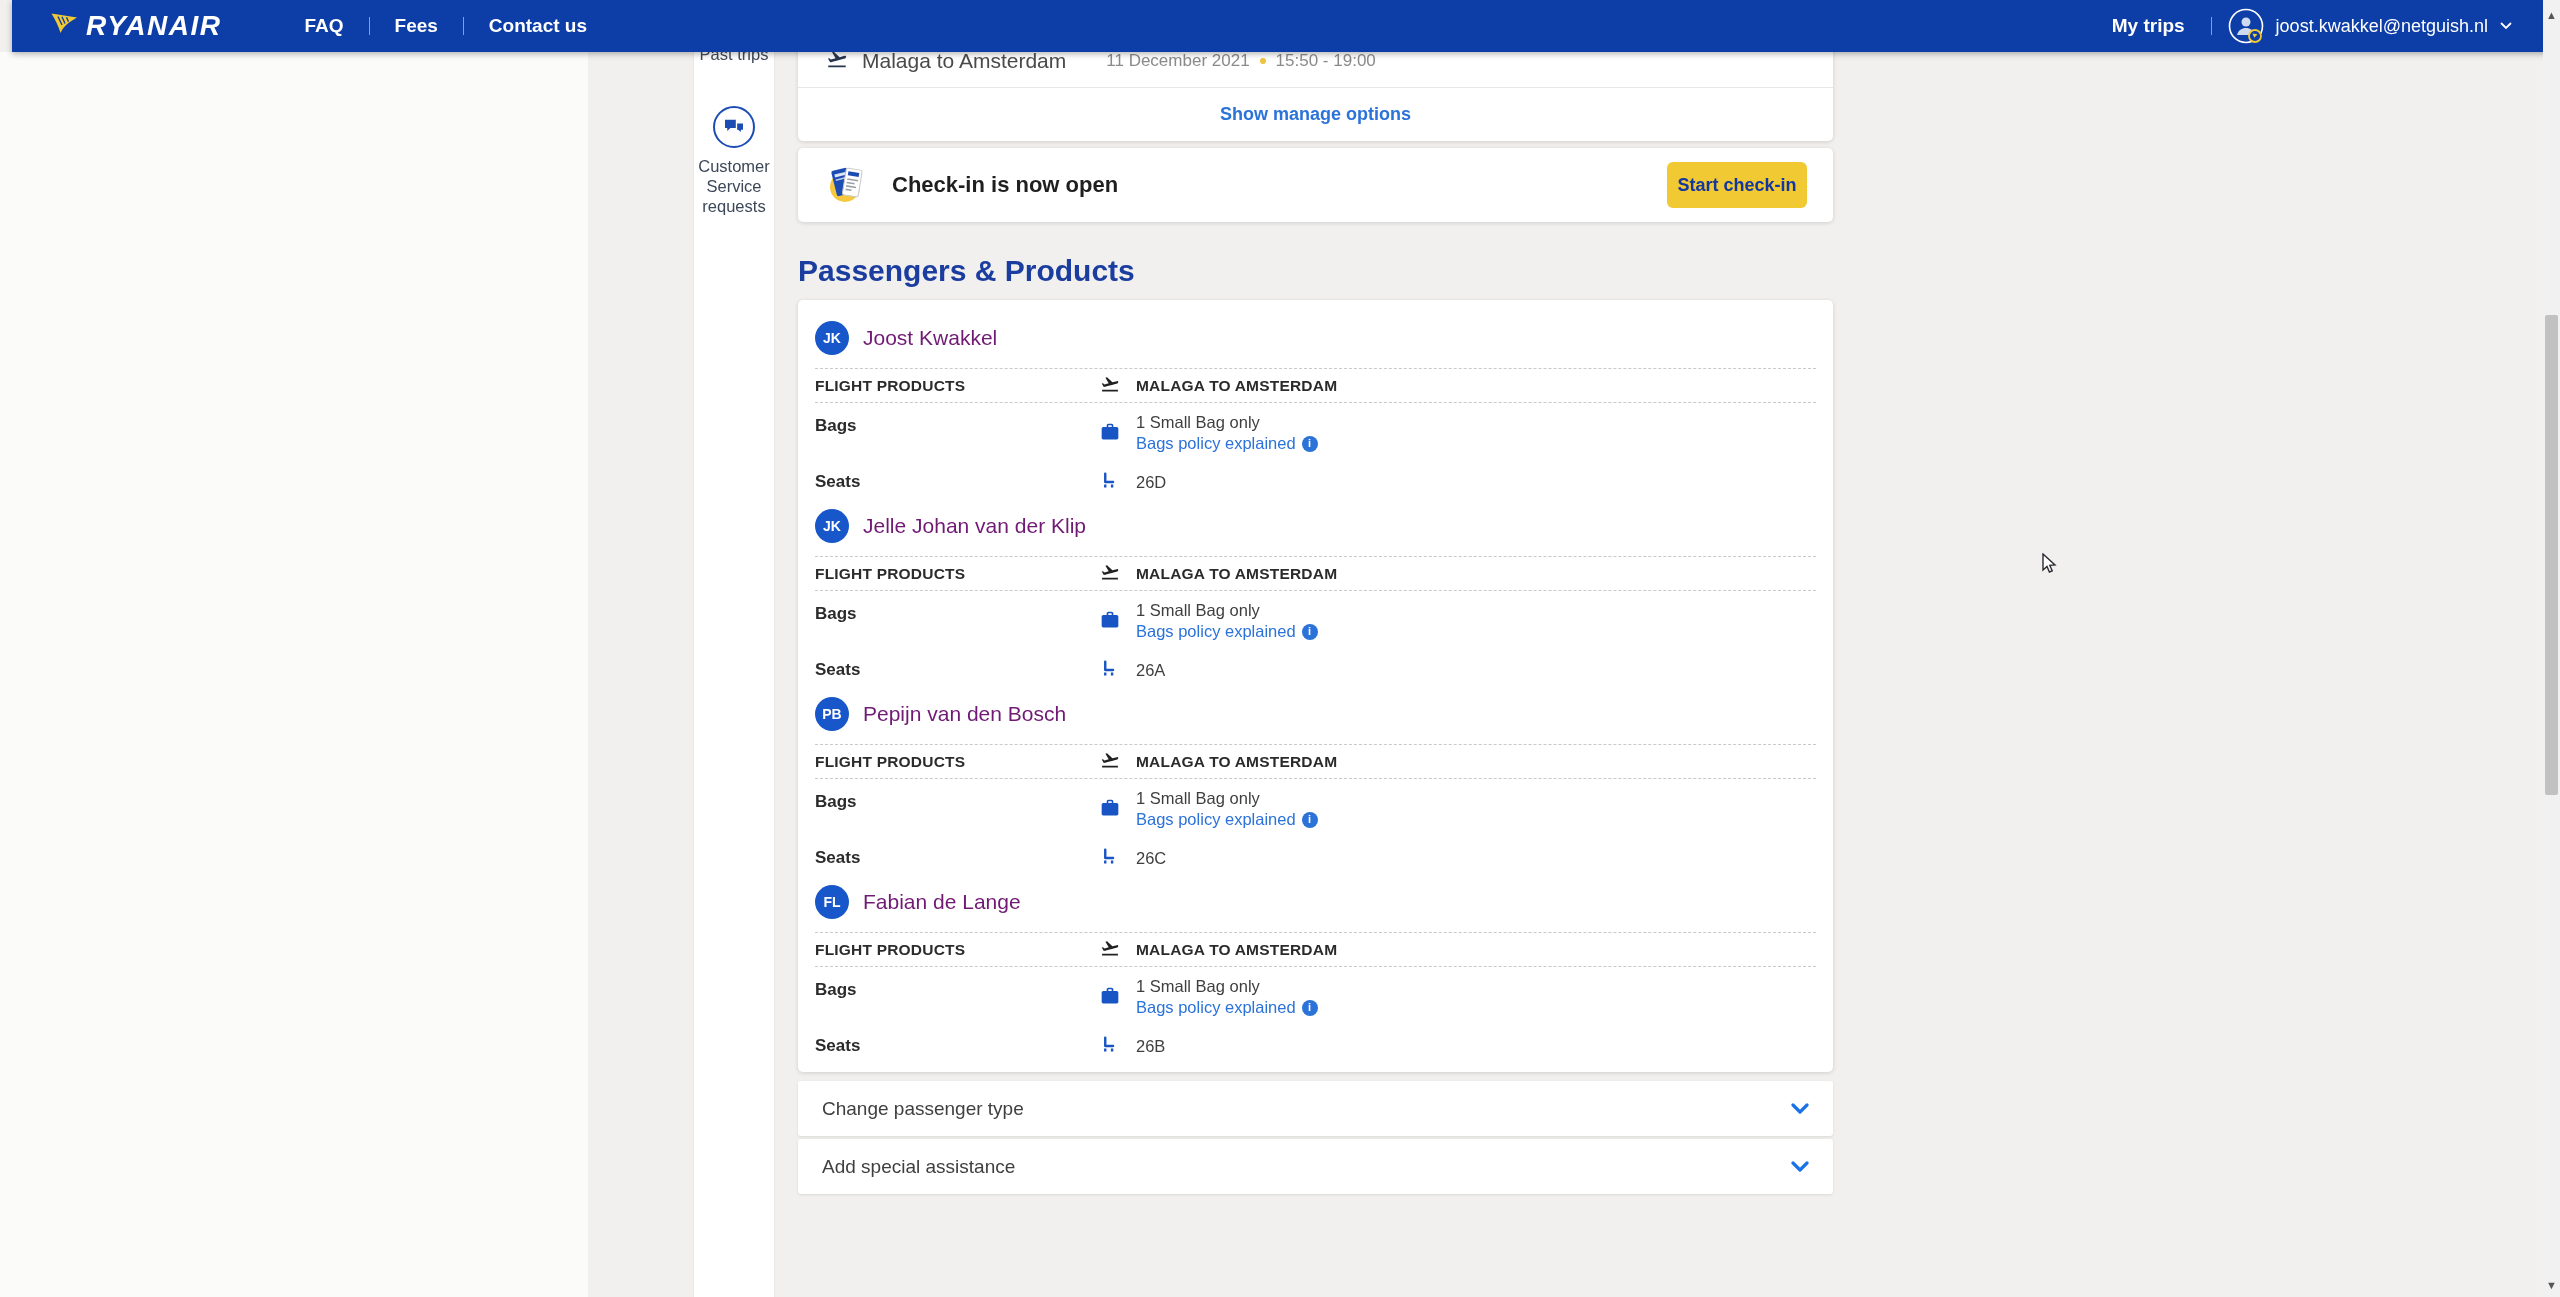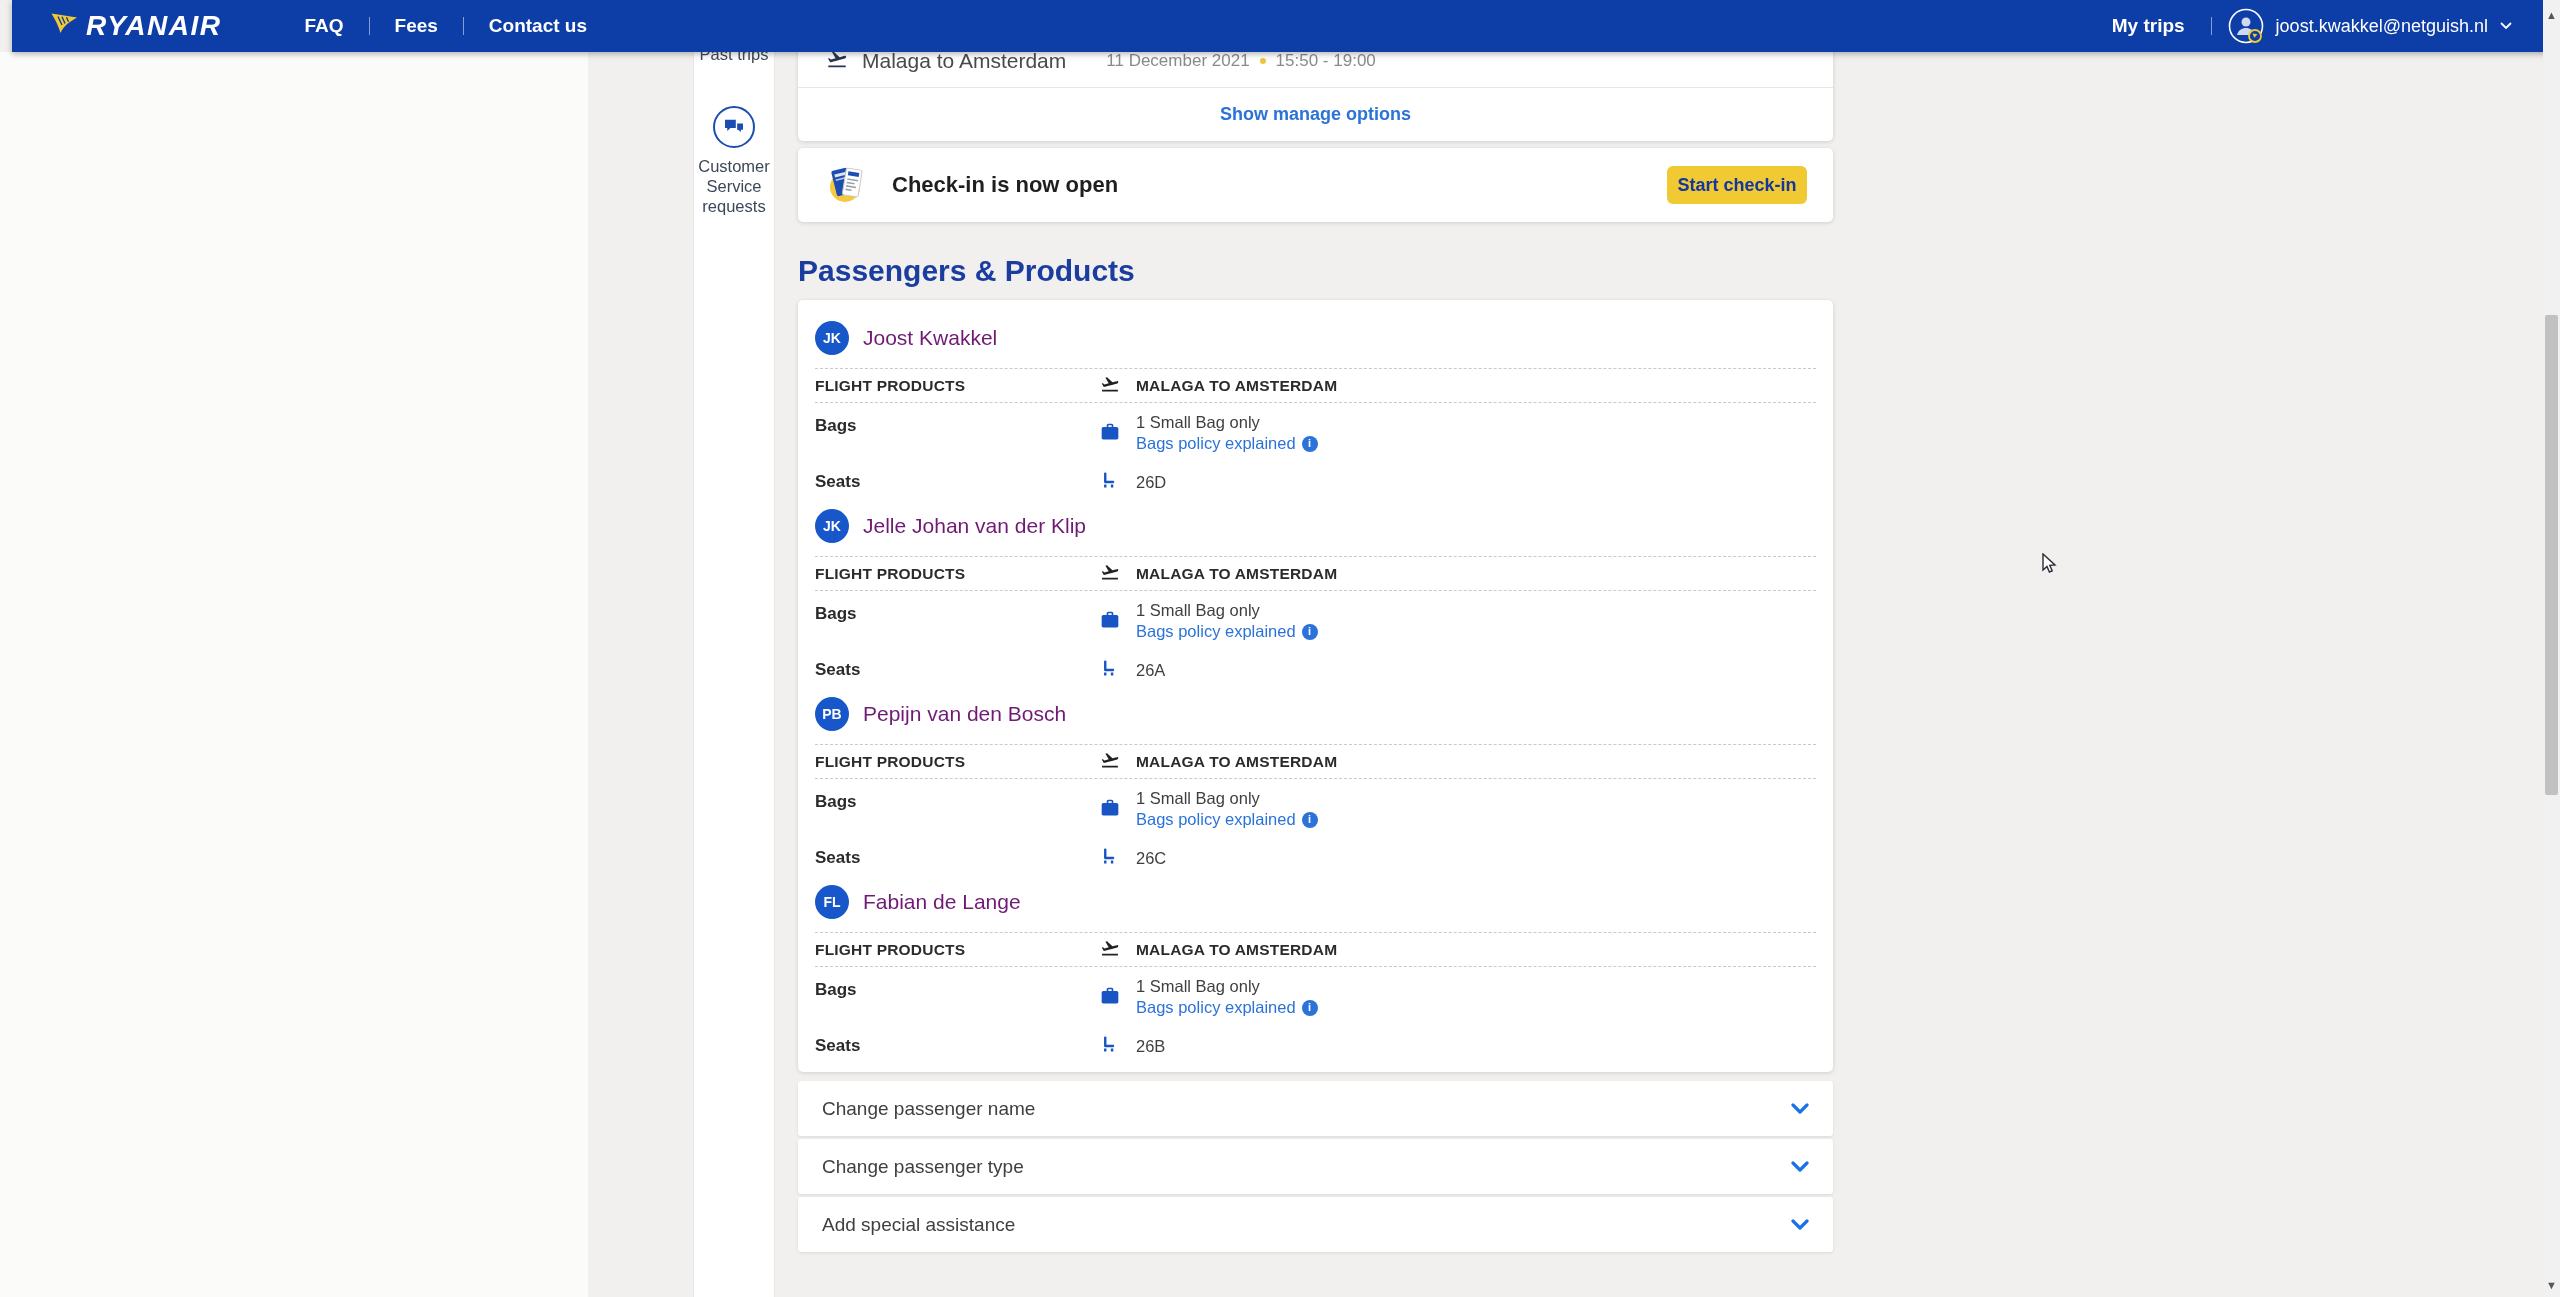--- a/index.html
+++ b/index.html
@@ -52,21 +52,21 @@
   .trip-when { margin-left:26px; display:flex; align-items:center; gap:10px; color:#8a8a8a; font-size:17px; }
   .dot { width:6px; height:6px; border-radius:50%; background:#f0c43c; display:inline-block; }
   .trip-divider { position:absolute; top:69px; left:0; right:0; height:1px; background:#e7e7e7; }
   .manage-row { position:absolute; top:69px; left:0; right:0; bottom:0; display:flex; align-items:center; justify-content:center; }
   .manage-link { color:#2b72d9; font-size:18px; font-weight:700; cursor:pointer; }
   
   .checkin-card { top:148px; height:74px; display:flex; align-items:center; padding:0 26px; gap:22px; }
   .checkin-title { font-size:22px; font-weight:700; color:#1f1f1f; }
   .checkin-btn {
     margin-left:auto; background:#f1c933; border:none; border-radius:6px;
-    width:140px; height:38px; font-family:inherit; font-size:18px; font-weight:700;
+    width:140px; height:46px; font-family:inherit; font-size:18px; font-weight:700;
     color:#14379f; cursor:pointer;
   }
   
   .section-title { position:absolute; top:254px; left:0; font-size:30px; font-weight:800; color:#1b3da0; }
   
   .pass-card { top:300px; height:772px; padding:8px 17px 0; }
   .pblock { height:188px; }
   .p-name-row { height:60px; display:flex; align-items:center; gap:14px; }
   .avatar {
     width:34px; height:34px; border-radius:50%; background:#1757c9;
@@ -347,28 +347,20 @@
               <rect x="14.5" y="18" width="3.2" height="4"></rect>
             </svg>
           </span>
           <span class="seat-val">26B</span>
         </div>
       </div>
     </div>
 
   <div class="accordion-list">
 
-      <div class="acc-row">
-        <span class="acc-label">Change passenger name</span>
-        <span class="acc-chev">
-          <svg width="18" height="12" viewBox="0 0 18 12" fill="none">
-            <path d="M2 2l7 7 7-7" stroke="#1b72e8" stroke-width="3.2" stroke-linecap="round" stroke-linejoin="round"></path>
-          </svg>
-        </span>
-      </div>
 
       <div class="acc-row">
         <span class="acc-label">Change passenger type</span>
         <span class="acc-chev">
           <svg width="18" height="12" viewBox="0 0 18 12" fill="none">
             <path d="M2 2l7 7 7-7" stroke="#1b72e8" stroke-width="3.2" stroke-linecap="round" stroke-linejoin="round"></path>
           </svg>
         </span>
       </div>
 

